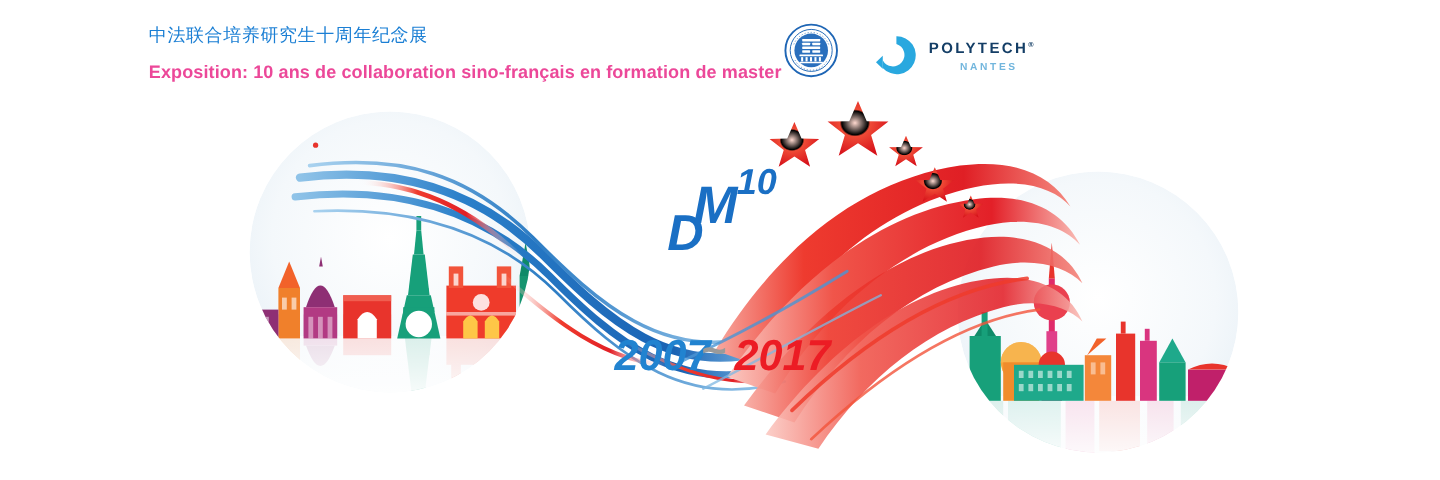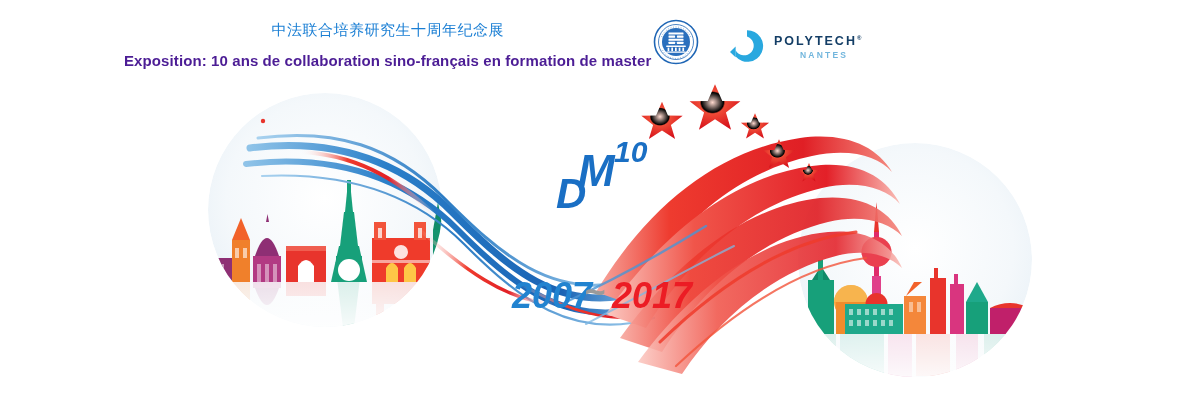--- a/index.html
+++ b/index.html
@@ -35,28 +35,27 @@
     top: 20px;
   }
 
   .title-cn {
     font-size: 15px;
     font-weight: 400;
     color: #1b7fd4;
     letter-spacing: 0.5px;
     line-height: 20px;
     white-space: nowrap;
-    text-align: center;
   }
 
   .title-fr {
     margin-top: 11px;
     font-size: 15px;
     font-weight: bold;
-    color: #4c1d95;
+    color: #ec4899;
     letter-spacing: 0.1px;
     line-height: 20px;
     white-space: nowrap;
   }
 
   
   .seal {
     position: absolute;
     left: 653px;
     top: 19px;

